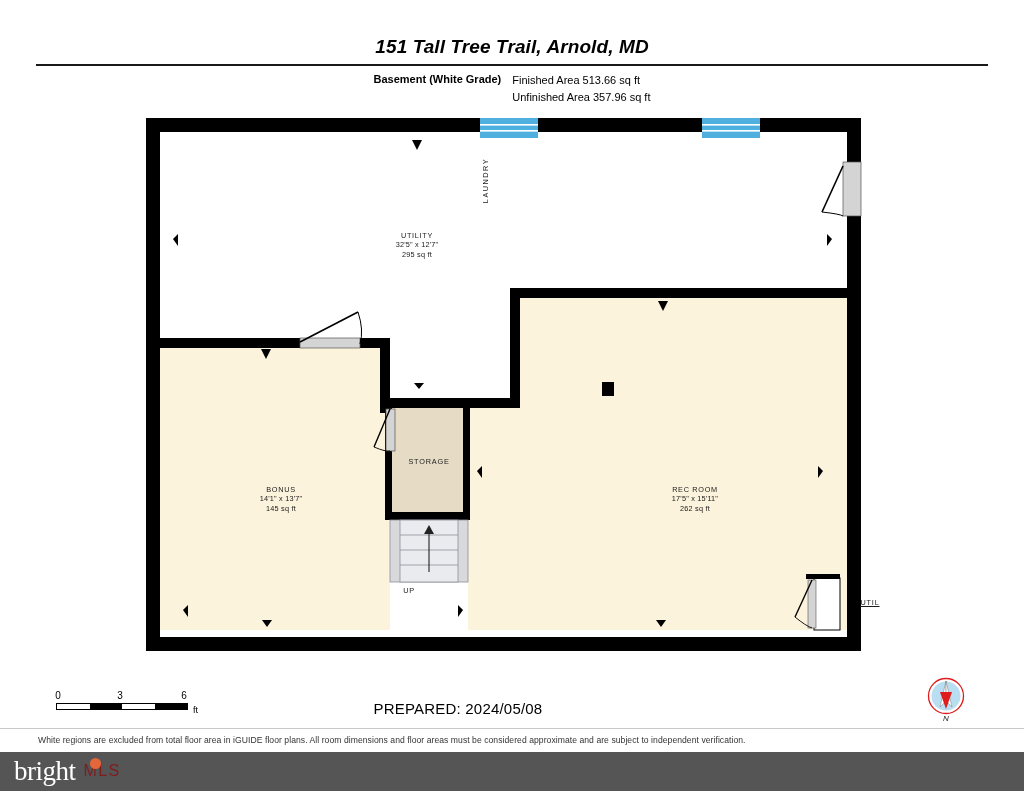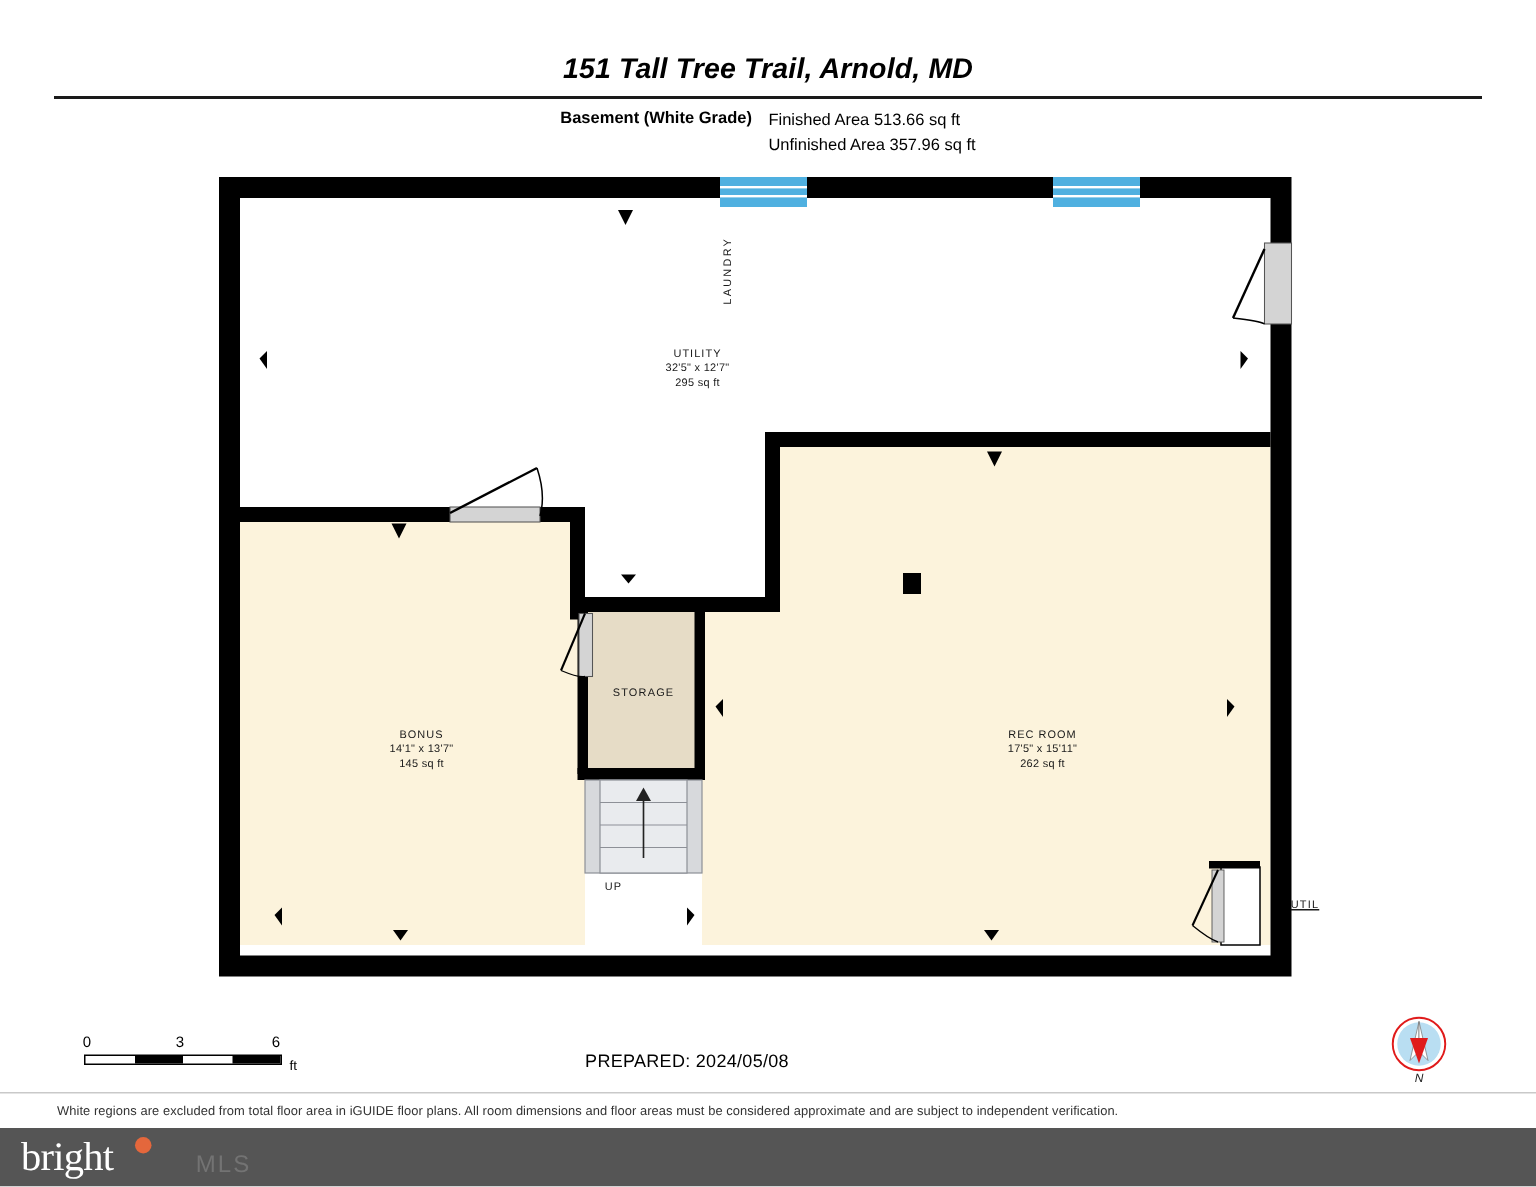--- a/index.html
+++ b/index.html
@@ -131,21 +131,21 @@
     font-size: 9px;
   }
 
   
   #prepared {
     position: absolute;
     top: 700px;
     left: 0;
     width: 916px;
     text-align: center;
-    font-size: 12px;
+    font-size: 15px;
     letter-spacing: 0.2px;
   }
 
   
   #compass { position: absolute; left: 925px; top: 677px; width: 42px; height: 48px; }
   #compass .nlabel {
     position: absolute;
     top: 37px; left: 0; width: 42px;
     text-align: center;
     font-size: 8px;
@@ -178,43 +178,42 @@
     width: 1024px;
     height: 39px;
     background: #555555;
   }
   #brand-logo {
     position: absolute;
     left: 14px;
     top: 756px;
     height: 31px;
     display: flex;
-    align-items: flex-end;
-    gap: 47px;
+    align-items: center;
   }
   #brand-logo .bright {
     font-family: "Liberation Serif", serif;
     font-size: 27px;
     color: #ffffff;
     letter-spacing: -0.5px;
     position: relative;
   }
   #brand-logo .dot {
     position: absolute;
     left: 76px;
     top: 2px;
     width: 11px;
     height: 11px;
     border-radius: 50%;
     background: #e4673c;
   }
   #brand-logo .mls {
     font-family: "Liberation Sans", sans-serif;
     font-size: 16px;
-    color: #737373;
+    color: #7f1d1d;
     letter-spacing: 1.4px;
     margin-left: 8px;
     padding-bottom: 1px;
   }
 </style>
 </head>
 <body>
 
 <div id="page-title">151 Tall Tree Trail, Arnold, MD</div>
 <div id="title-rule"></div>
@@ -314,21 +313,21 @@
     <path d="M 663,301 L 658,311 L 668,311 Z" transform="rotate(180 663,306)"></path>
     <path d="M 477,471 L 482,466 L 482,478 Z"></path>
     <path d="M 823,471 L 818,466 L 818,478 Z"></path>
     <path d="M 183,610 L 188,605 L 188,617 Z"></path>
     <path d="M 463,610 L 458,605 L 458,617 Z"></path>
     <path d="M 267,627 L 262,620 L 272,620 Z"></path>
     <path d="M 661,627 L 656,620 L 666,620 Z"></path>
   </g>
 </svg>
 
-<div class="room-label" style="left:417px; top:231px;margin-left:48px;">
+<div class="room-label" style="left:417px; top:231px;">
   <div class="rname">UTILITY</div>
   <div class="rdim">32'5" x 12'7"</div>
   <div class="rarea">295 sq ft</div>
 </div>
 
 <div class="room-label" style="left:281px; top:485px;">
   <div class="rname">BONUS</div>
   <div class="rdim">14'1" x 13'7"</div>
   <div class="rarea">145 sq ft</div>
 </div>

